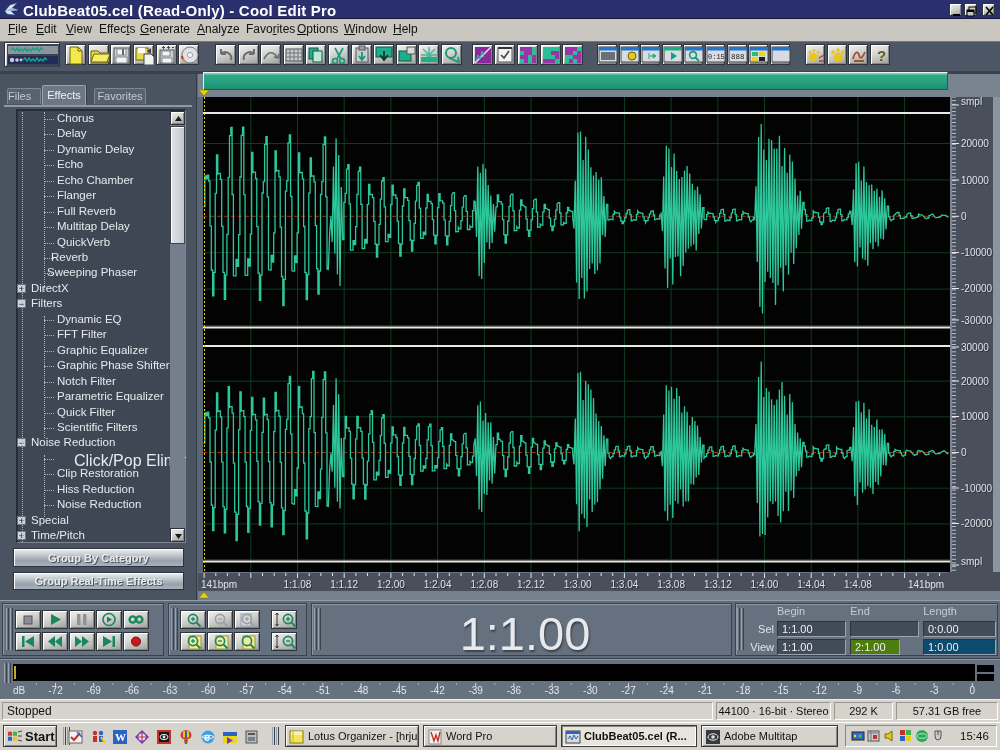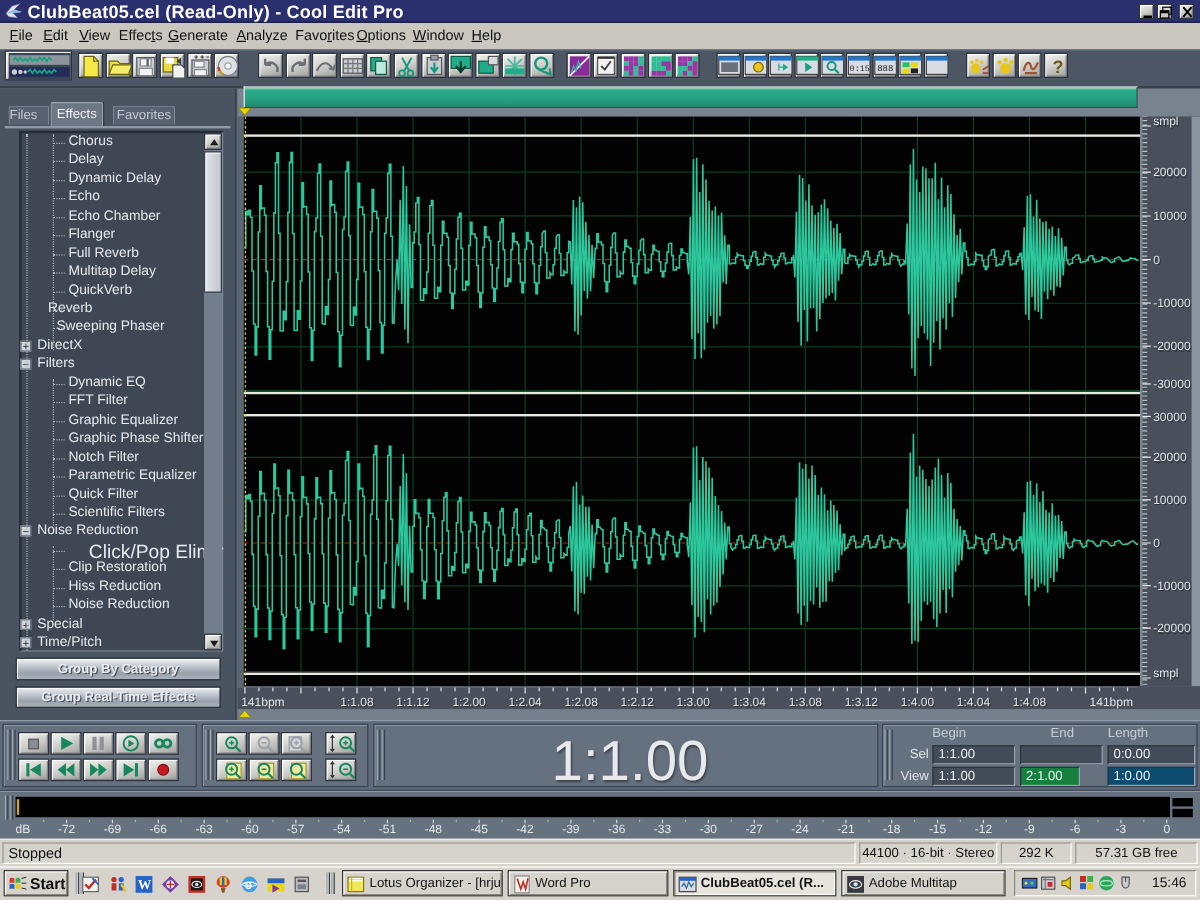--- a/index.html
+++ b/index.html
@@ -343,21 +343,21 @@
     <div class="ab" style="left:57px;top:174px;font-size:11.5px;color:#e7eaee;white-space:nowrap">Echo Chamber</div>
     <div class="ab" style="left:44px;top:189px;width:10px;height:8px;border-bottom:1px dotted #aab2bc"></div>
     <div class="ab" style="left:57px;top:189px;font-size:11.5px;color:#e7eaee;white-space:nowrap">Flanger</div>
     <div class="ab" style="left:44px;top:205px;width:10px;height:8px;border-bottom:1px dotted #aab2bc"></div>
     <div class="ab" style="left:57px;top:205px;font-size:11.5px;color:#e7eaee;white-space:nowrap">Full Reverb</div>
     <div class="ab" style="left:44px;top:220px;width:10px;height:8px;border-bottom:1px dotted #aab2bc"></div>
     <div class="ab" style="left:57px;top:220px;font-size:11.5px;color:#e7eaee;white-space:nowrap">Multitap Delay</div>
     <div class="ab" style="left:44px;top:236px;width:10px;height:8px;border-bottom:1px dotted #aab2bc"></div>
     <div class="ab" style="left:57px;top:236px;font-size:11.5px;color:#e7eaee;white-space:nowrap">QuickVerb</div>
     <div class="ab" style="left:44px;top:251px;width:10px;height:8px;border-bottom:1px dotted #aab2bc"></div>
-    <div class="ab" style="left:40px;top:251px;font-size:11.5px;color:#e7eaee;white-space:nowrap">Reverb</div>
+    <div class="ab" style="left:51px;top:251px;font-size:11.5px;color:#e7eaee;white-space:nowrap">Reverb</div>
     <div class="ab" style="left:44px;top:266px;width:10px;height:8px;border-bottom:1px dotted #aab2bc"></div>
     <div class="ab" style="left:47px;top:266px;font-size:11.5px;color:#e7eaee;white-space:nowrap">Sweeping Phaser</div>
     <div class="ab" style="left:17px;top:284px;width:9px;height:9px;background:#cdd2d8;border:1px solid #6a7280;font-size:9px;line-height:8px;text-align:center;color:#222">+</div>
     <div class="ab" style="left:31px;top:282px;font-size:11.5px;color:#e7eaee;white-space:nowrap">DirectX</div>
     <div class="ab" style="left:17px;top:299px;width:9px;height:9px;background:#cdd2d8;border:1px solid #6a7280;font-size:9px;line-height:8px;text-align:center;color:#222">−</div>
     <div class="ab" style="left:31px;top:297px;font-size:11.5px;color:#e7eaee;white-space:nowrap">Filters</div>
     <div class="ab" style="left:44px;top:313px;width:10px;height:8px;border-bottom:1px dotted #aab2bc"></div>
     <div class="ab" style="left:57px;top:313px;font-size:11.5px;color:#e7eaee;white-space:nowrap">Dynamic EQ</div>
     <div class="ab" style="left:44px;top:328px;width:10px;height:8px;border-bottom:1px dotted #aab2bc"></div>
     <div class="ab" style="left:57px;top:328px;font-size:11.5px;color:#e7eaee;white-space:nowrap">FFT Filter</div>
@@ -614,29 +614,29 @@
       </g>
     </svg></div>
 <div class="ab" style="left:311px;top:603px;width:421px;height:53px;background:#66717f;border:1px solid #39414d;box-shadow:inset 1px 1px 0 #8d97a4"></div>
 <div class="ab" style="left:314px;top:608px;width:3px;height:42px;border-left:1px solid #9aa3af;border-right:1px solid #39414d"></div>
 <div class="ab" style="left:318px;top:608px;width:3px;height:42px;border-left:1px solid #9aa3af;border-right:1px solid #39414d"></div>
 <div class="ab" style="left:330px;top:606px;width:390px;height:48px;font-size:47px;color:#e7e9ed;text-align:center;text-shadow:1px 2px 2px #3a4149">1:1.00</div>
 <div class="ab" style="left:735px;top:603px;width:263px;height:53px;background:#66717f;border:1px solid #39414d;box-shadow:inset 1px 1px 0 #8d97a4"></div>
 <div class="ab" style="left:737px;top:608px;width:3px;height:42px;border-left:1px solid #9aa3af;border-right:1px solid #39414d"></div>
 <div class="ab" style="left:741px;top:608px;width:3px;height:42px;border-left:1px solid #9aa3af;border-right:1px solid #39414d"></div>
 <div style="left:756px;color:#c6ccd4;font-size:11px;position:absolute;top:605px;width:70px;text-align:center">Begin</div>
-<div style="left:825px;color:#c6ccd4;font-size:11px;position:absolute;top:605px;width:70px;text-align:right">End</div>
+<div style="left:825px;color:#c6ccd4;font-size:11px;position:absolute;top:605px;width:70px;text-align:center">End</div>
 <div style="left:905px;color:#c6ccd4;font-size:11px;position:absolute;top:605px;width:70px;text-align:center">Length</div>
 <div style="left:746px;top:623px;color:#dfe3e8;font-size:11px;position:absolute;width:28px;text-align:right">Sel</div>
 <div style="left:746px;top:641px;color:#dfe3e8;font-size:11px;position:absolute;width:28px;text-align:right">View</div>
 <div class="ab" style="left:777px;top:621px;width:69px;height:16px;background:#424b58;border-top:1px solid #2c333e;border-left:1px solid #2c333e;border-bottom:1px solid #9aa3af;border-right:1px solid #9aa3af;color:#eef1f5;font-size:11px;line-height:15px;padding-left:4px">1:1.00</div>
 <div class="ab" style="left:850px;top:621px;width:69px;height:16px;background:#424b58;border-top:1px solid #2c333e;border-left:1px solid #2c333e;border-bottom:1px solid #9aa3af;border-right:1px solid #9aa3af;color:#eef1f5;font-size:11px;line-height:15px;padding-left:4px"></div>
 <div class="ab" style="left:923px;top:621px;width:73px;height:16px;background:#424b58;border-top:1px solid #2c333e;border-left:1px solid #2c333e;border-bottom:1px solid #9aa3af;border-right:1px solid #9aa3af;color:#eef1f5;font-size:11px;line-height:15px;padding-left:4px">0:0.00</div>
 <div class="ab" style="left:777px;top:639px;width:69px;height:16px;background:#424b58;border-top:1px solid #2c333e;border-left:1px solid #2c333e;border-bottom:1px solid #9aa3af;border-right:1px solid #9aa3af;color:#eef1f5;font-size:11px;line-height:15px;padding-left:4px">1:1.00</div>
-<div class="ab" style="left:850px;top:639px;width:50px;height:16px;background:#15803d;border-top:1px solid #2c333e;border-left:1px solid #2c333e;border-bottom:1px solid #9aa3af;border-right:1px solid #9aa3af;color:#eef1f5;font-size:11px;line-height:15px;padding-left:4px">2:1.00</div>
+<div class="ab" style="left:850px;top:639px;width:50px;height:16px;background:#4d7c0f;border-top:1px solid #2c333e;border-left:1px solid #2c333e;border-bottom:1px solid #9aa3af;border-right:1px solid #9aa3af;color:#eef1f5;font-size:11px;line-height:15px;padding-left:4px">2:1.00</div>
 <div class="ab" style="left:923px;top:639px;width:73px;height:16px;background:#0c4a6e;border-top:1px solid #2c333e;border-left:1px solid #2c333e;border-bottom:1px solid #9aa3af;border-right:1px solid #9aa3af;color:#eef1f5;font-size:11px;line-height:15px;padding-left:4px">1:0.00</div>
 <div class="ab" style="left:0;top:658px;width:1000px;height:41px;background:#66727f;border-top:1px solid #39414d;box-shadow:inset 0 1px 0 #8d97a4"></div>
 <div class="ab" style="left:4px;top:663px;width:3px;height:20px;border-left:1px solid #9aa3af;border-right:1px solid #39414d"></div>
 <div class="ab" style="left:8px;top:663px;width:3px;height:20px;border-left:1px solid #9aa3af;border-right:1px solid #39414d"></div>
 <div class="ab" style="left:13px;top:664px;width:962px;height:17px;background:#000"></div>
 <div class="ab" style="left:977px;top:665px;width:17px;height:7px;background:#000"></div>
 <div class="ab" style="left:977px;top:674px;width:17px;height:7px;background:#000"></div>
 <div class="ab" style="left:14px;top:666px;width:2px;height:13px;background:#caa81e"></div>
 <svg width="990" height="14" viewBox="0 0 990 14" style="position:absolute;left:13px;top:683px">
     <text x="0" y="11" font-size="10" fill="#e3e7ec" font-family="Liberation Sans">dB</text>

